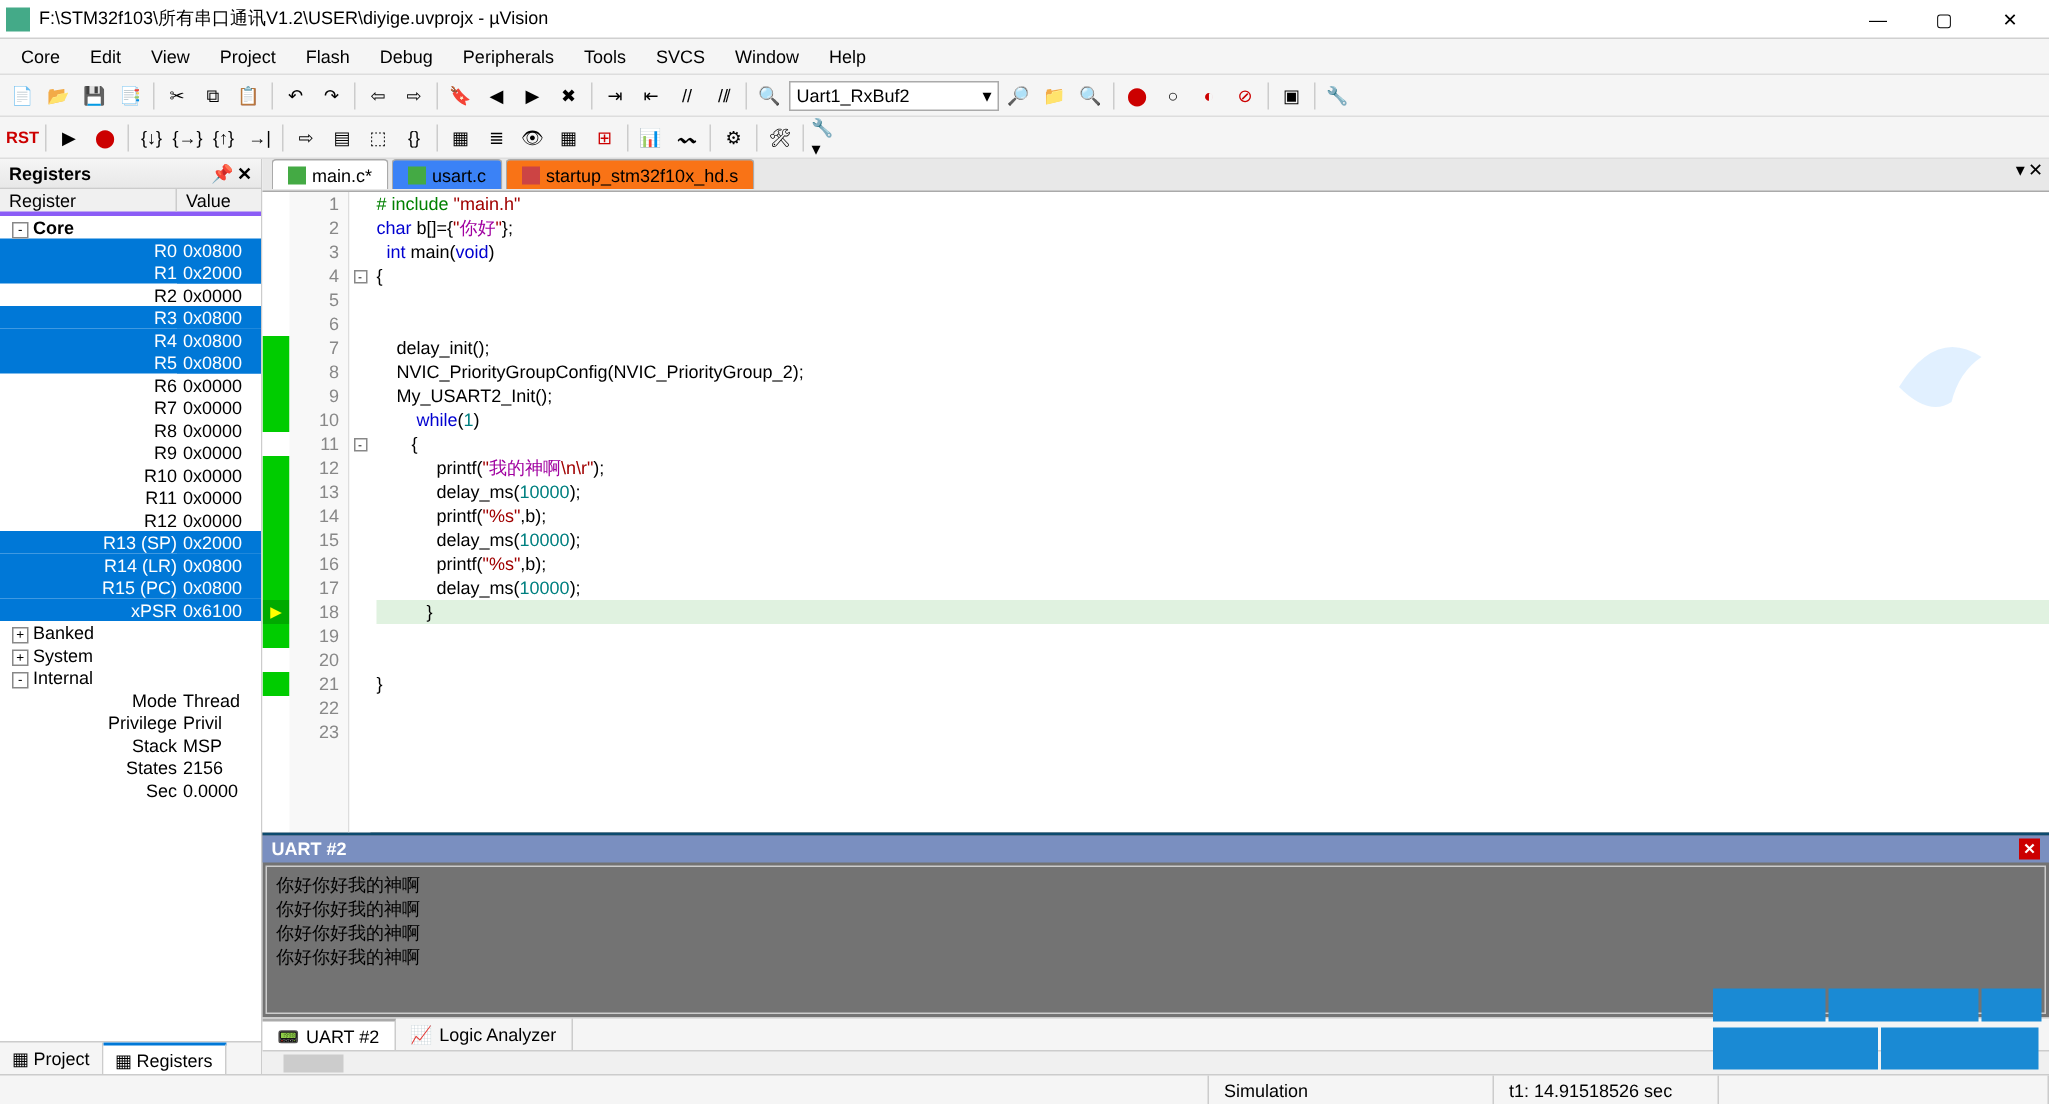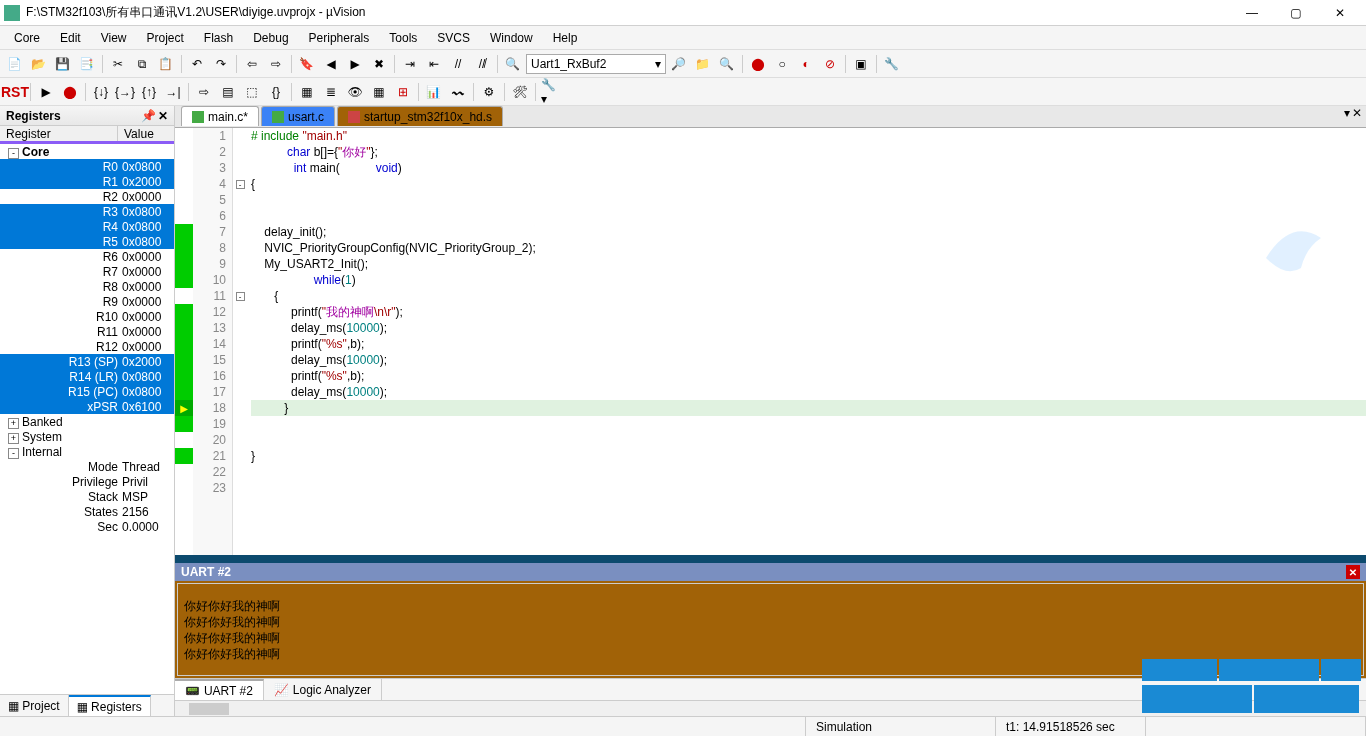--- a/index.html
+++ b/index.html
@@ -40,48 +40,48 @@
 
 .left-tabs { height: 22px; display: flex; border-top: 1px solid #ccc; background: #f5f5f5; }
 .left-tab { padding: 2px 8px; border-right: 1px solid #ccc; display: flex; align-items: center; gap: 3px; cursor: pointer; }
 .left-tab.active { background: #fff; border-top: 2px solid #0078d7; }
 
 .center-panel { flex: 1; display: flex; flex-direction: column; background: #fff; }
 
 .editor-tabs { height: 22px; background: #e8e8e8; display: flex; align-items: flex-start; border-bottom: 1px solid #aaa; padding-left: 6px; }
 .ed-tab { height: 20px; padding: 0 10px; background: #3b82f6; border: 1px solid #aaa; border-bottom: none; display: flex; align-items: center; gap: 4px; margin-right: 2px; cursor: pointer; border-radius: 3px 3px 0 0; }
 .ed-tab.active { background: #fff; }
-.ed-tab.startup { background: #a16207; }
+.ed-tab.startup { background: #f97316; }
 .ed-tab-icon { width: 12px; height: 12px; }
 .editor-tabs-controls { margin-left: auto; display: flex; gap: 2px; padding-right: 4px; }
 
 .editor-body { flex: 1; display: flex; overflow: hidden; position: relative; }
 .gutter-mark { width: 18px; background: #fff; }
 .gutter-mark .mark { height: 16px; }
 .gutter-mark .mark.green { background: #0c0; }
 .gutter-mark .mark.arrow { background: #0a0; display: flex; align-items: center; justify-content: center; color: #ff0; font-size: 10px; }
 .gutter-line { width: 40px; background: #f8f8f8; text-align: right; padding-right: 6px; color: #888; font-family: Consolas, monospace; border-right: 1px solid #ddd; }
 .gutter-line div { height: 16px; line-height: 16px; }
 .gutter-fold { width: 14px; background: #fff; }
 .gutter-fold div { height: 16px; display: flex; align-items: center; justify-content: center; }
 .fold-box { width: 9px; height: 9px; border: 1px solid #888; font-size: 8px; line-height: 7px; text-align: center; }
 .code-area { flex: 1; font-family: Consolas, "Courier New", monospace; font-size: 13px; line-height: 16px; padding-left: 4px; white-space: pre; overflow: hidden; }
 .code-line { height: 16px; }
 .code-line.current { background: #e0f2e0; }
-.kw { color: #0000d0; margin-left: 36px; }
+.kw { color: #0000d0; }
 .str { color: #a00000; }
 .num { color: #008080; }
 .pp { color: #008000; }
 .cn { color: #a000a0; }
 .watermark { position: absolute; right: 30px; top: 80px; opacity: 0.15; }
 
-.uart-panel { height: 145px; border-top: 8px solid #0c4a6e; background: #a16207; display: flex; flex-direction: column; }
+.uart-panel { height: 145px; border-top: 2px solid #0c4a6e; background: #737373; display: flex; flex-direction: column; }
 .uart-header { height: 18px; background: #7a8fc0; color: #fff; display: flex; align-items: center; padding: 0 6px; font-weight: bold; }
 .uart-close { margin-left: auto; width: 14px; height: 14px; background: #c00; color: #fff; display: flex; align-items: center; justify-content: center; font-size: 10px; cursor: pointer; }
-.uart-body { flex: 1; padding: 14px 6px; font-family: "Microsoft YaHei", sans-serif; font-size: 13px; overflow: auto; border: 1px solid #ccc; margin: 2px; }
+.uart-body { flex: 1; padding: 4px 6px; font-family: "Microsoft YaHei", sans-serif; font-size: 13px; overflow: auto; border: 1px solid #ccc; margin: 2px; }
 .uart-body div { line-height: 16px; }
 .uart-tabs { height: 22px; display: flex; border-top: 1px solid #ccc; background: #f5f5f5; }
 .uart-tab { padding: 2px 10px; border-right: 1px solid #ccc; display: flex; align-items: center; gap: 4px; cursor: pointer; }
 .uart-tab.active { background: #fff; border-top: 2px solid #aaa; }
 
 .hscroll { height: 16px; background: #f0f0f0; border-top: 1px solid #ccc; position: relative; }
 .hscroll-thumb { position: absolute; left: 14px; top: 2px; width: 40px; height: 12px; background: #ccc; }
 
 .statusbar { height: 20px; background: #f5f5f5; border-top: 1px solid #ccc; display: flex; align-items: flex-end; }
 .status-cell { padding: 0 10px; border-right: 1px solid #ccc; height: 100%; display: flex; align-items: center; }
@@ -156,21 +156,21 @@
   <div class="tb-btn">○</div>
   <div class="tb-btn" style="color:#c00">◐</div>
   <div class="tb-btn" style="color:#c00">⊘</div>
   <div class="tb-sep"></div>
   <div class="tb-btn">▣</div>
   <div class="tb-sep"></div>
   <div class="tb-btn">🔧</div>
 </div>
 
 <div class="toolbar">
-  <div class="tb-btn" style="color:#c00;font-size:14px;font-weight:bold">RST</div>
+  <div class="tb-btn" style="color:#c00;font-size:11px;font-weight:bold">RST</div>
   <div class="tb-sep"></div>
   <div class="tb-btn">▶</div>
   <div class="tb-btn" style="color:#c00">⬤</div>
   <div class="tb-sep"></div>
   <div class="tb-btn">{↓}</div>
   <div class="tb-btn">{→}</div>
   <div class="tb-btn">{↑}</div>
   <div class="tb-btn">→|</div>
   <div class="tb-sep"></div>
   <div class="tb-btn">⇨</div>

